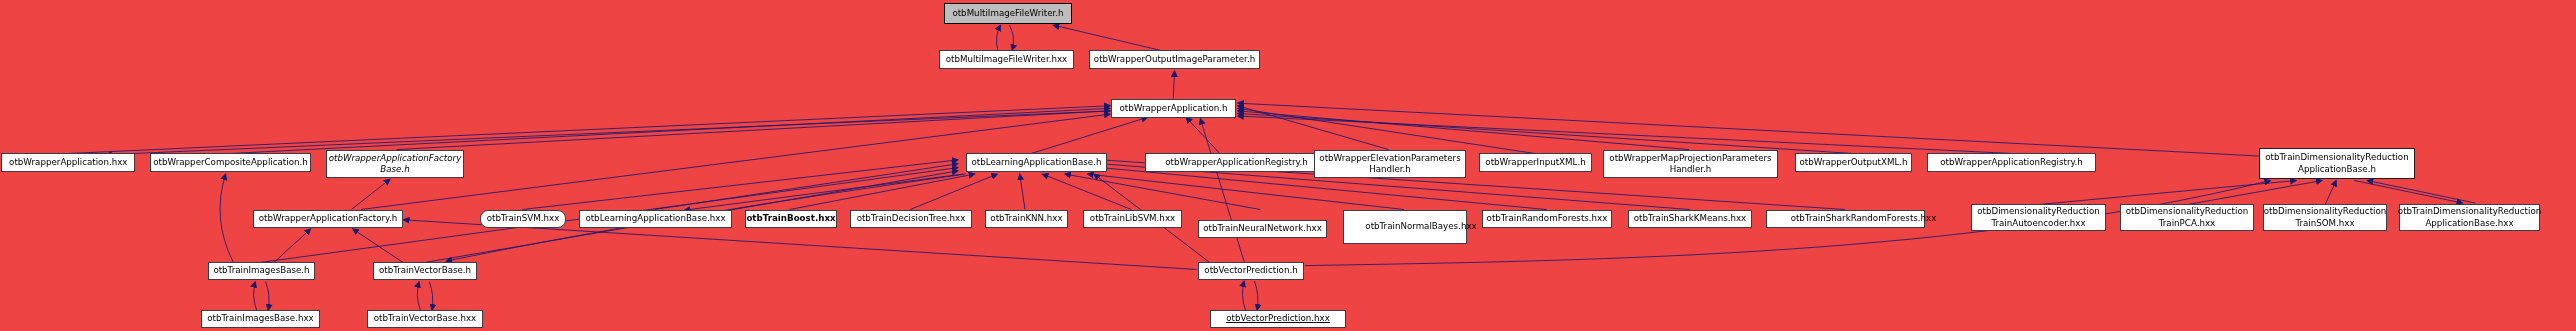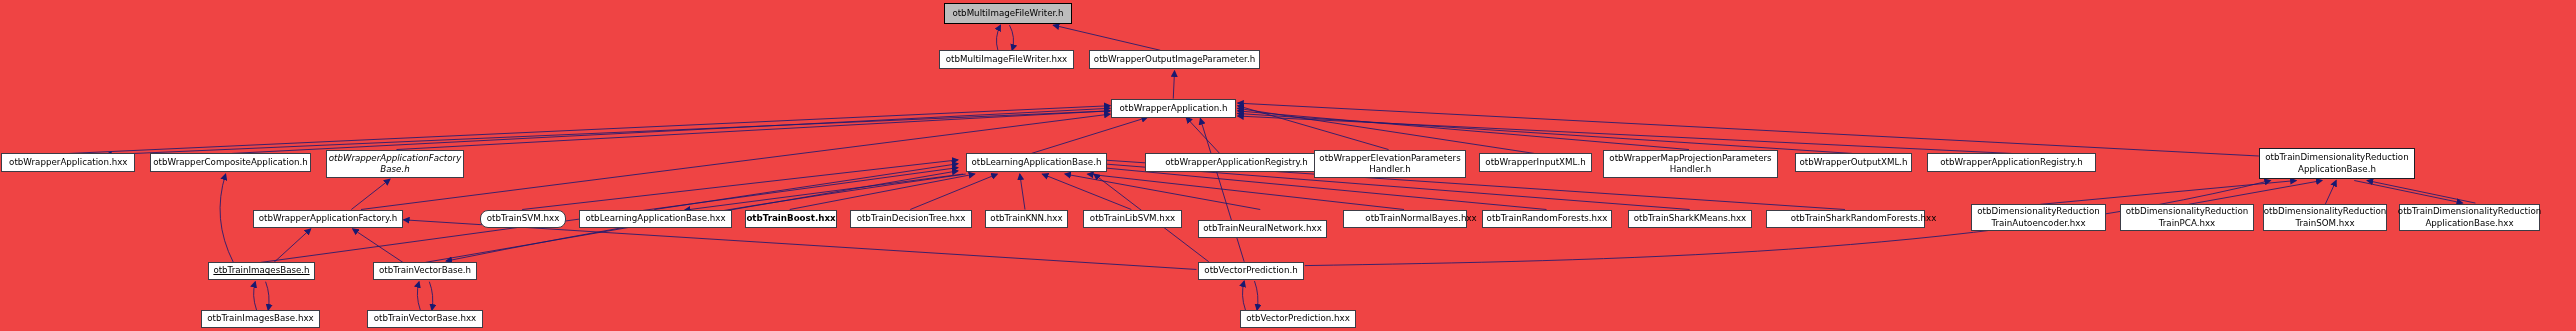--- a/index.html
+++ b/index.html
@@ -145,21 +145,21 @@
       </div>
       <div class="node" title="otbTrainKNN.hxx" style="left: 985px; top: 210px; width: 83px; height: 18px;">
         <span>otbTrainKNN.hxx</span>
       </div>
       <div class="node" title="otbTrainLibSVM.hxx" style="left: 1083px; top: 210px; width: 99px; height: 18px;">
         <span>otbTrainLibSVM.hxx</span>
       </div>
       <div class="node" title="otbTrainNeuralNetwork.hxx" style="left: 1198px; top: 220px; width: 129px; height: 18px;">
         <span>otbTrainNeuralNetwork.hxx</span>
       </div>
-      <div class="node" title="otbTrainNormalBayes.hxx" style="left: 1343px; top: 210px; width: 124px; height: 18px; padding-left: 32px;">
+      <div class="node" title="otbTrainNormalBayes.hxx" style="left: 1343px; top: 210px; width: 124px; height: 34px; padding-left: 32px;">
         <span>otbTrainNormalBayes.hxx</span>
       </div>
       <div class="node" title="otbTrainRandomForests.hxx" style="left: 1482px; top: 210px; width: 130px; height: 18px; text-align: right;">
         <span>otbTrainRandomForests.hxx</span>
       </div>
       <div class="node" title="otbTrainSharkKMeans.hxx" style="left: 1628px; top: 210px; width: 124px; height: 18px;">
         <span>otbTrainSharkKMeans.hxx</span>
       </div>
       <div class="node" title="otbTrainSharkRandomForests.hxx" style="left: 1766px; top: 210px; width: 159px; height: 18px; padding-left: 36px;">
         <span>otbTrainSharkRandomForests.hxx</span>
@@ -173,33 +173,33 @@
         <span>TrainPCA.hxx</span>
       </div>
       <div class="node" title="otbDimensionalityReductionTrainSOM.hxx" style="left: 2263px; top: 204px; width: 124px; height: 27px;">
         <span>otbDimensionalityReduction</span>
         <span>TrainSOM.hxx</span>
       </div>
       <div class="node" title="otbTrainDimensionalityReductionApplicationBase.hxx" style="left: 2399px; top: 204px; width: 141px; height: 27px;">
         <span>otbTrainDimensionalityReduction</span>
         <span>ApplicationBase.hxx</span>
       </div>
-      <div class="node" title="otbTrainImagesBase.h" style="left: 208px; top: 262px; width: 107px; height: 18px; text-decoration: underline;">
+      <div class="node" title="otbTrainImagesBase.h" style="left: 208px; top: 262px; width: 107px; height: 18px;">
         <span>otbTrainImagesBase.h</span>
       </div>
       <div class="node" title="otbTrainVectorBase.h" style="left: 373px; top: 262px; width: 104px; height: 18px;">
         <span>otbTrainVectorBase.h</span>
       </div>
       <div class="node" title="otbVectorPrediction.h" style="left: 1198px; top: 262px; width: 106px; height: 18px;">
         <span>otbVectorPrediction.h</span>
       </div>
       <div class="node" title="otbTrainImagesBase.hxx" style="left: 201px; top: 310px; width: 119px; height: 18px;">
         <span>otbTrainImagesBase.hxx</span>
       </div>
       <div class="node" title="otbTrainVectorBase.hxx" style="left: 367px; top: 310px; width: 116px; height: 18px;">
         <span>otbTrainVectorBase.hxx</span>
       </div>
-      <div class="node" title="otbVectorPrediction.hxx" style="left: 1240px; top: 310px; width: 116px; height: 18px;">
+      <div class="node" title="otbVectorPrediction.hxx" style="left: 1210px; top: 310px; width: 136px; height: 18px; text-decoration: underline;">
         <span>otbVectorPrediction.hxx</span>
       </div>
     </div>
 </div>
 
 
 </body></html>

